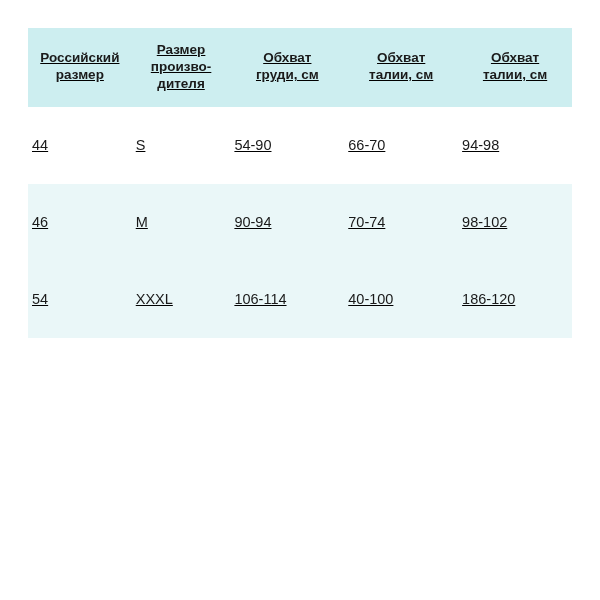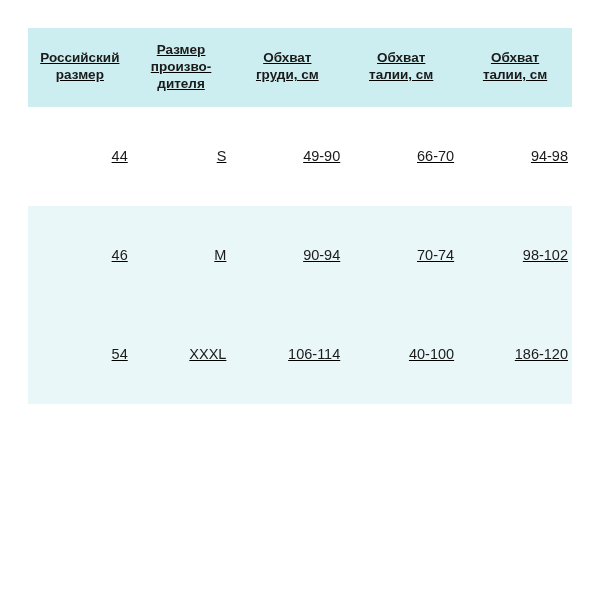--- a/index.html
+++ b/index.html
@@ -32,23 +32,23 @@
     font-size: 13.5px;
     line-height: 1.25;
     padding: 14px 4px;
     text-align: center;
     vertical-align: middle;
     border: none;
   }
   table.size-table td {
     font-size: 14.5px;
     color: #1a1a1a;
-    text-align: right;
+    text-align: left;
     vertical-align: middle;
-    height: 99px;
+    height: 77px;
     padding: 0 4px;
     border: none;
     font-weight: normal;
   }
   table.size-table tbody tr.odd-row td {
     background: #ffffff;
   }
   table.size-table tbody tr.even-row td {
     background: #eaf7f8;
   }
@@ -86,21 +86,21 @@
         <th class="col-4">
           <span class="hdr-line">Обхват</span>
           <span class="hdr-line">талии, см</span>
         </th>
       </tr>
     </thead>
     <tbody>
       <tr class="odd-row">
         <td class="col-0">44</td>
         <td class="col-1">S</td>
-        <td class="col-2">49-90</td>
+        <td class="col-2">54-90</td>
         <td class="col-3">66-70</td>
         <td class="col-4">94-98</td>
       </tr>
       <tr class="even-row">
         <td class="col-0">46</td>
         <td class="col-1">M</td>
         <td class="col-2">90-94</td>
         <td class="col-3">70-74</td>
         <td class="col-4">98-102</td>
       </tr>

